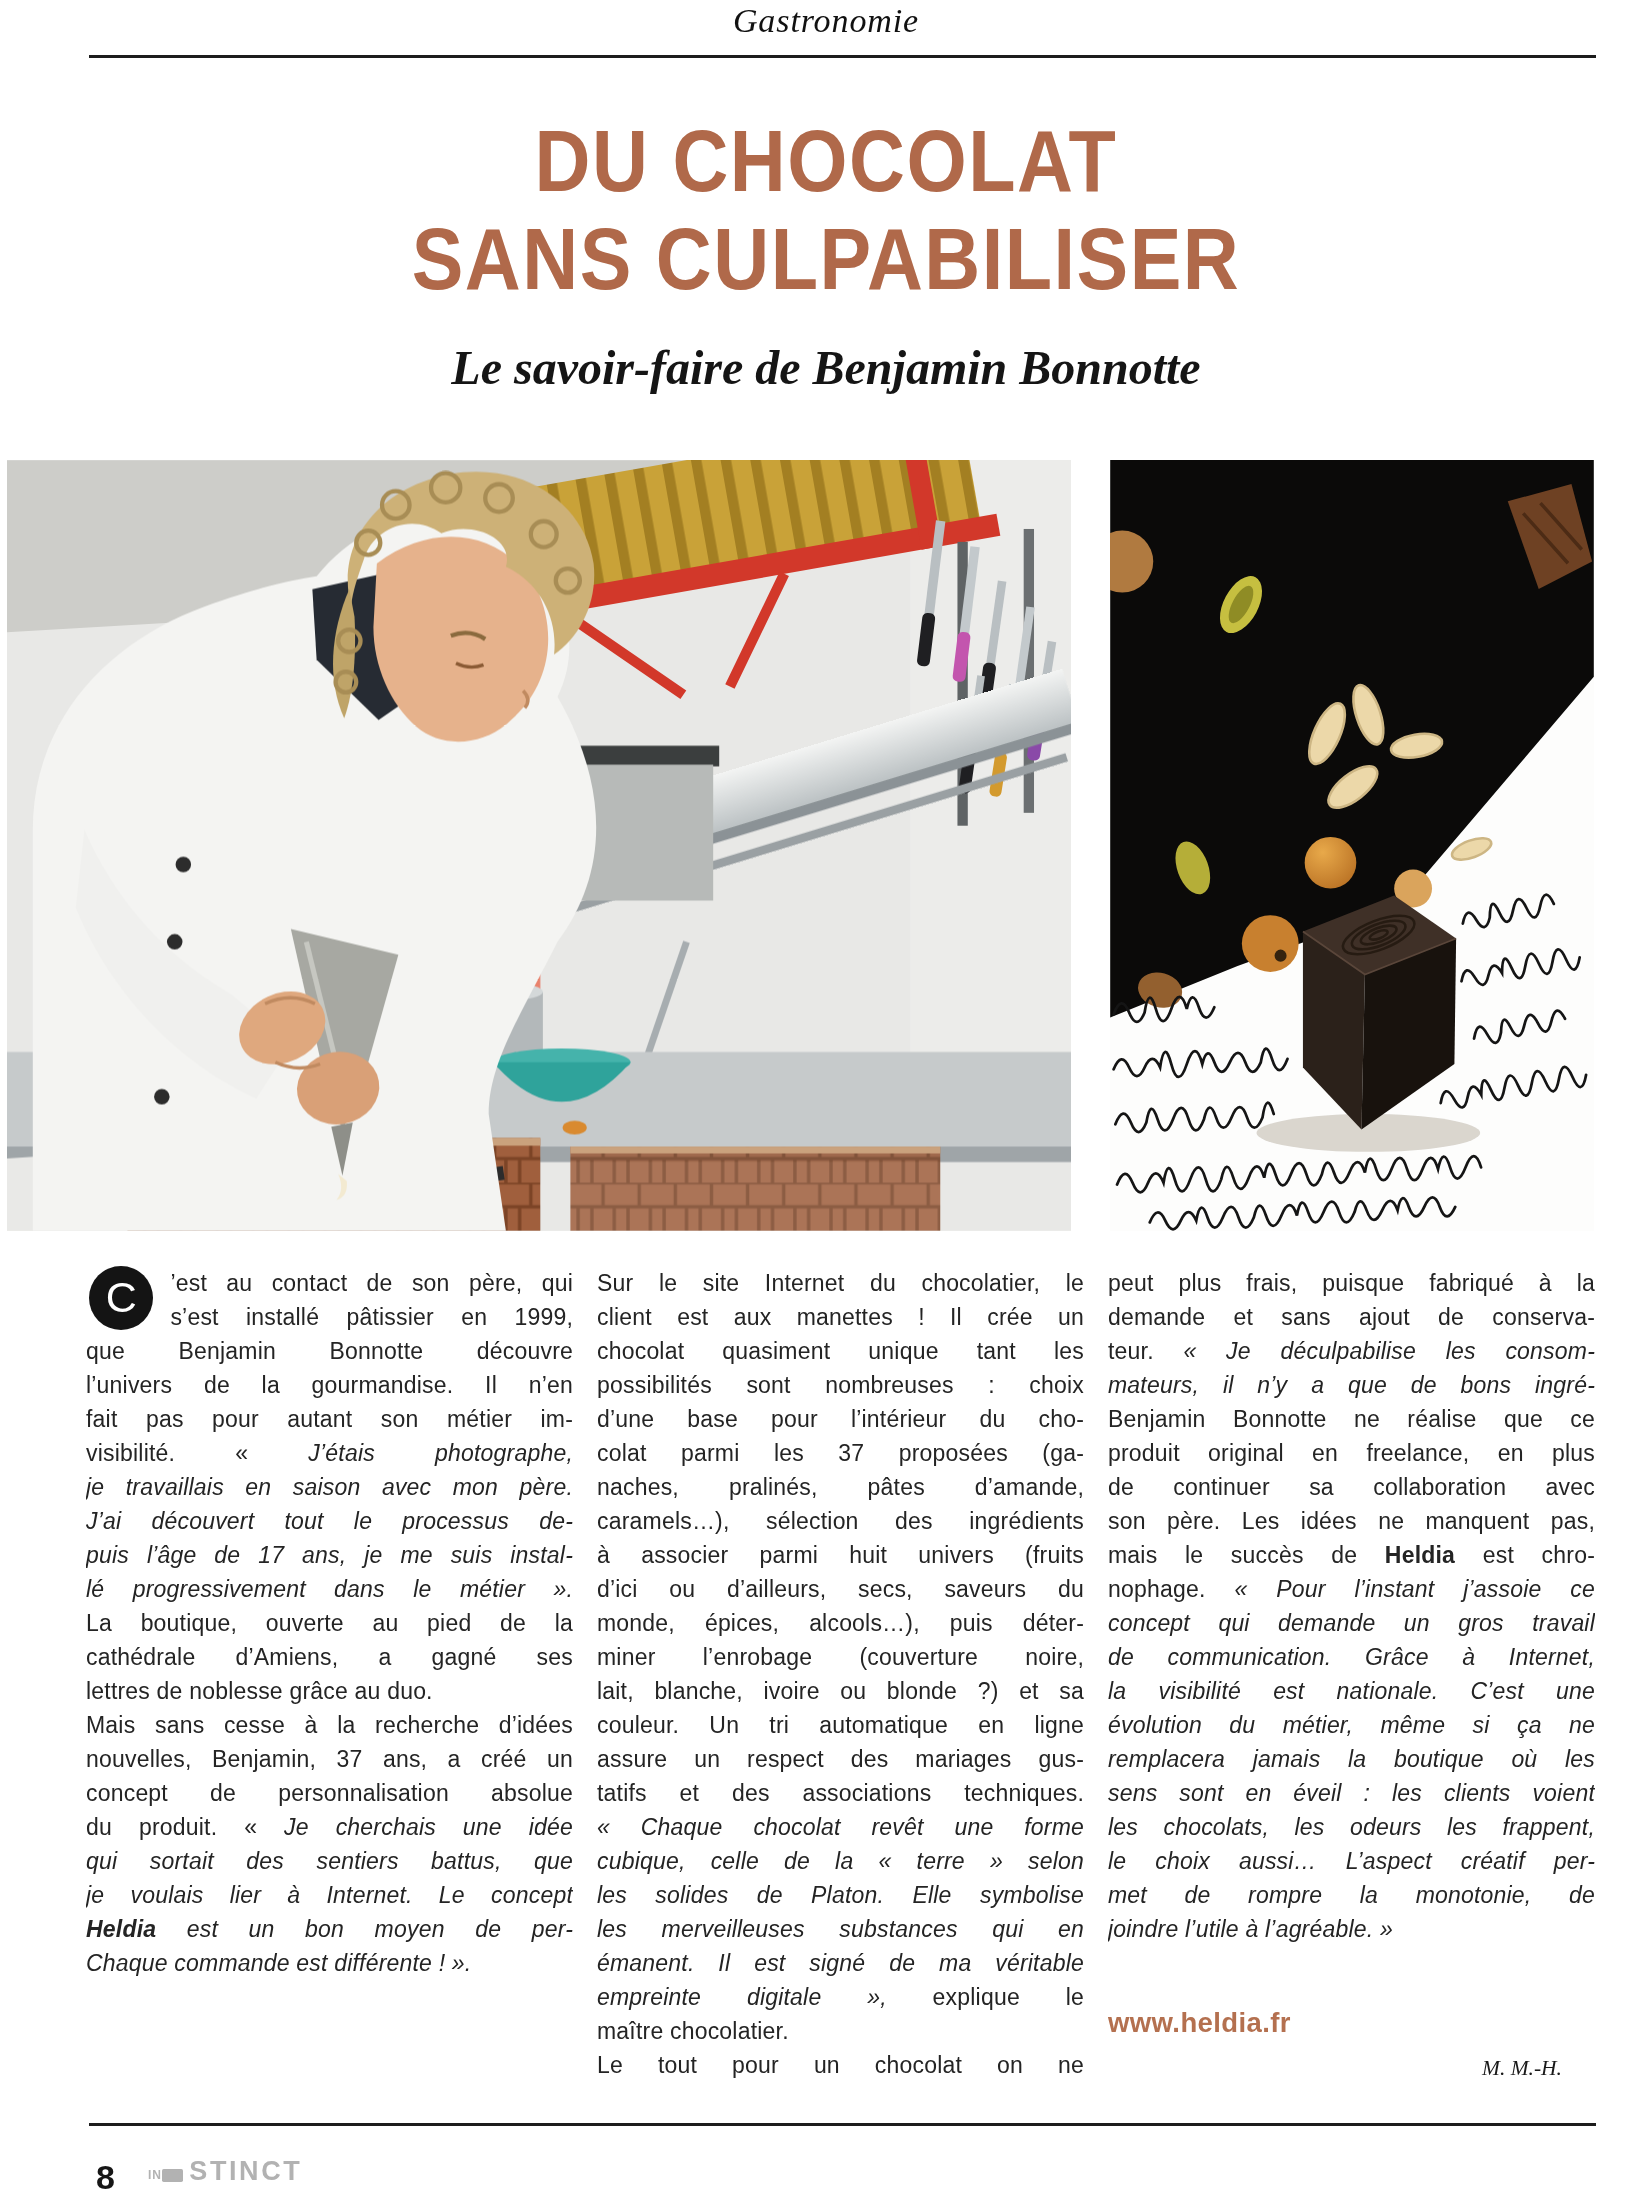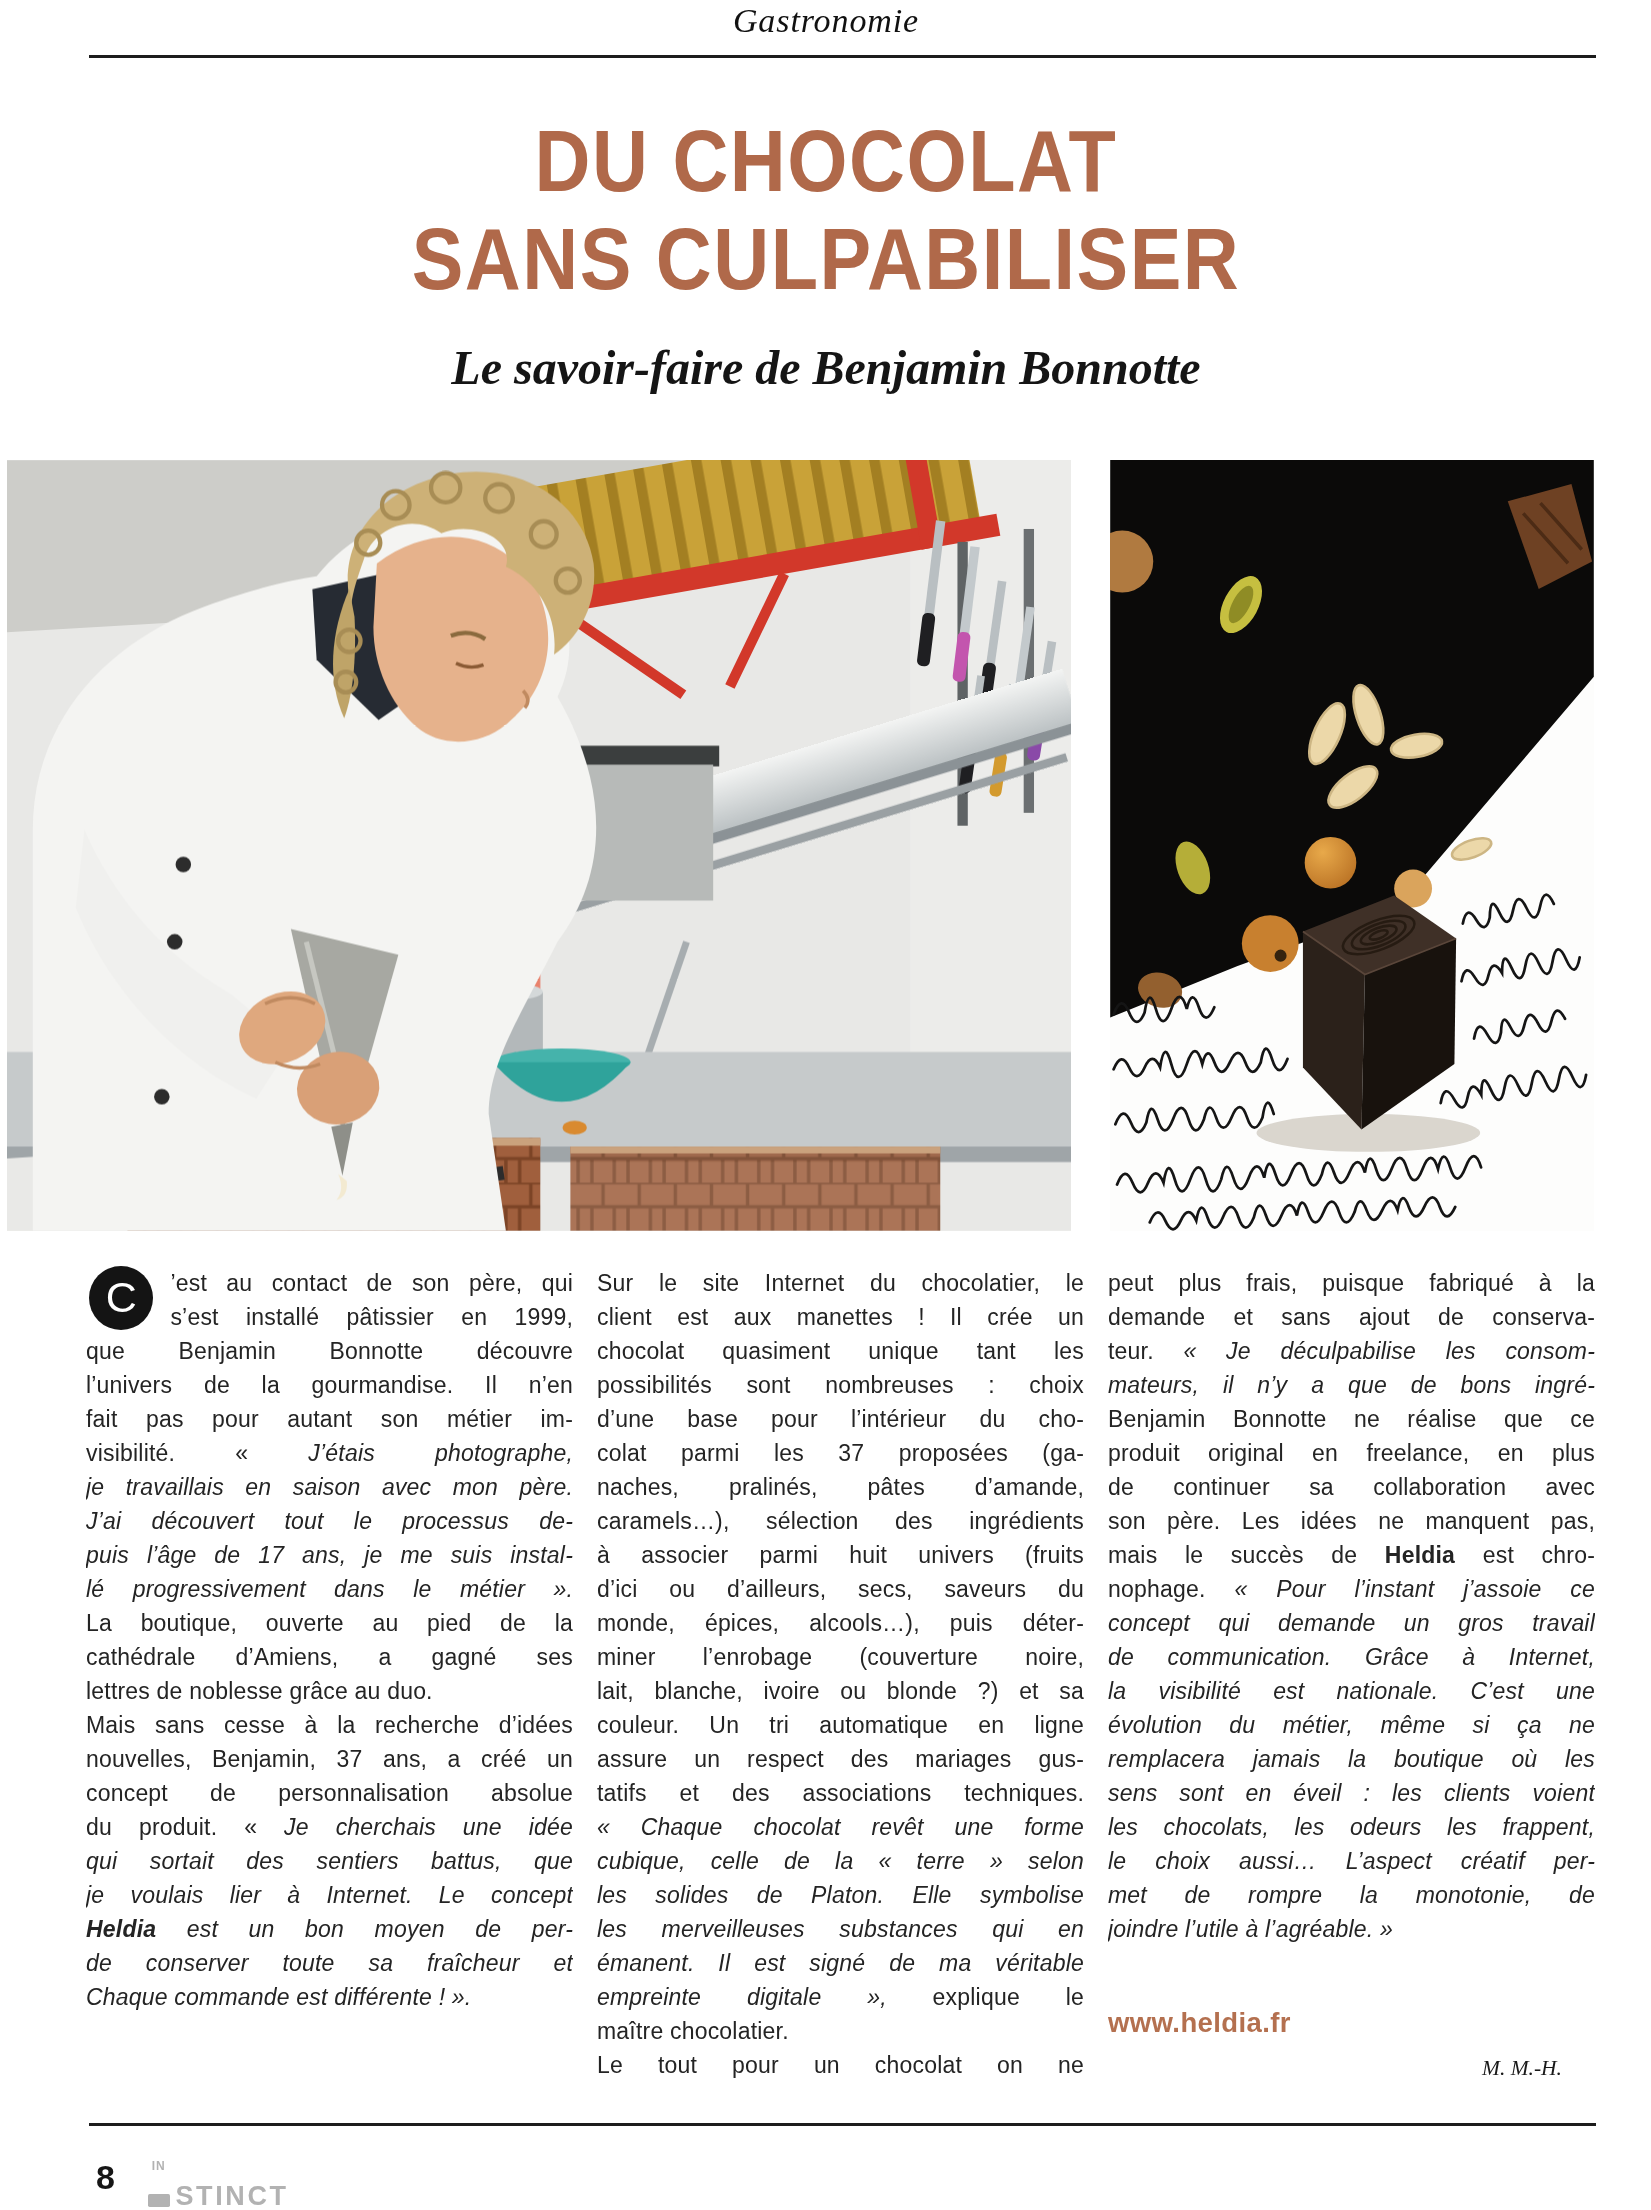--- a/index.html
+++ b/index.html
@@ -45,21 +45,21 @@
     letter-spacing:0.4px;color:#b4704f;text-decoration:none;}
   .initials{position:absolute;left:1108px;top:2056px;width:487px;box-sizing:border-box;
     padding-right:33px;text-align:right;font-family:"Liberation Serif",serif;
     font-style:italic;font-weight:400;font-size:21.5px;color:#1a1a1a;}
 
   
   .page-number{position:absolute;left:96px;top:2158px;font-size:34px;font-weight:700;
     color:#161616;}
   .logo{position:absolute;left:148px;top:2160px;display:inline-flex;align-items:flex-end;
     gap:6px;color:#b2b2b2;}
-  .logo-in{display:flex;flex-direction:column;align-items:center;line-height:1;gap:20px;}
+  .logo-in{display:flex;flex-direction:row;align-items:center;line-height:1;}
   .logo-in-top{font-size:12px;font-weight:700;letter-spacing:0.9px;}
   .logo-in-block{width:21.5px;height:13px;background:#b2b2b2;border-radius:1.7px;margin-top:1.7px;}
   .logo-stinct{font-size:27px;font-weight:700;letter-spacing:2.6px;line-height:0.82;}
 </style>
 </head>
 <body>
 
 <div class="page">
 
   <div class="section-title">Gastronomie</div>
@@ -284,21 +284,20 @@
         <div class="tl"><span class="st-r">La boutique, ouverte au pied de la</span></div>
         <div class="tl"><span class="st-r">cathédrale d’Amiens, a gagné ses</span></div>
         <div class="tl end"><span class="st-r">lettres de noblesse grâce au duo.</span></div>
         <div class="tl"><span class="st-r">Mais sans cesse à la recherche d’idées</span></div>
         <div class="tl"><span class="st-r">nouvelles, Benjamin, 37 ans, a créé un</span></div>
         <div class="tl"><span class="st-r">concept de personnalisation absolue</span></div>
         <div class="tl"><span class="st-r">du produit. « </span><span class="st-i">Je cherchais une idée</span></div>
         <div class="tl"><span class="st-i">qui sortait des sentiers battus, que</span></div>
         <div class="tl"><span class="st-i">je voulais lier à Internet. Le concept</span></div>
         <div class="tl"><span class="st-bi">Heldia</span><span class="st-i"> est un bon moyen de per-</span></div>
-        <div class="tl"><span class="st-i">de conserver toute sa fraîcheur et</span></div>
         <div class="tl end"><span class="st-i">Chaque commande est différente ! ».</span></div>
       </div>
     <div class="col col-2">
         <div class="tl"><span class="st-r">Sur le site Internet du chocolatier, le</span></div>
         <div class="tl"><span class="st-r">client est aux manettes ! Il crée un</span></div>
         <div class="tl"><span class="st-r">chocolat quasiment unique tant les</span></div>
         <div class="tl"><span class="st-r">possibilités sont nombreuses : choix</span></div>
         <div class="tl"><span class="st-r">d’une base pour l’intérieur du cho-</span></div>
         <div class="tl"><span class="st-r">colat parmi les 37 proposées (ga-</span></div>
         <div class="tl"><span class="st-r">naches, pralinés, pâtes d’amande,</span></div>

